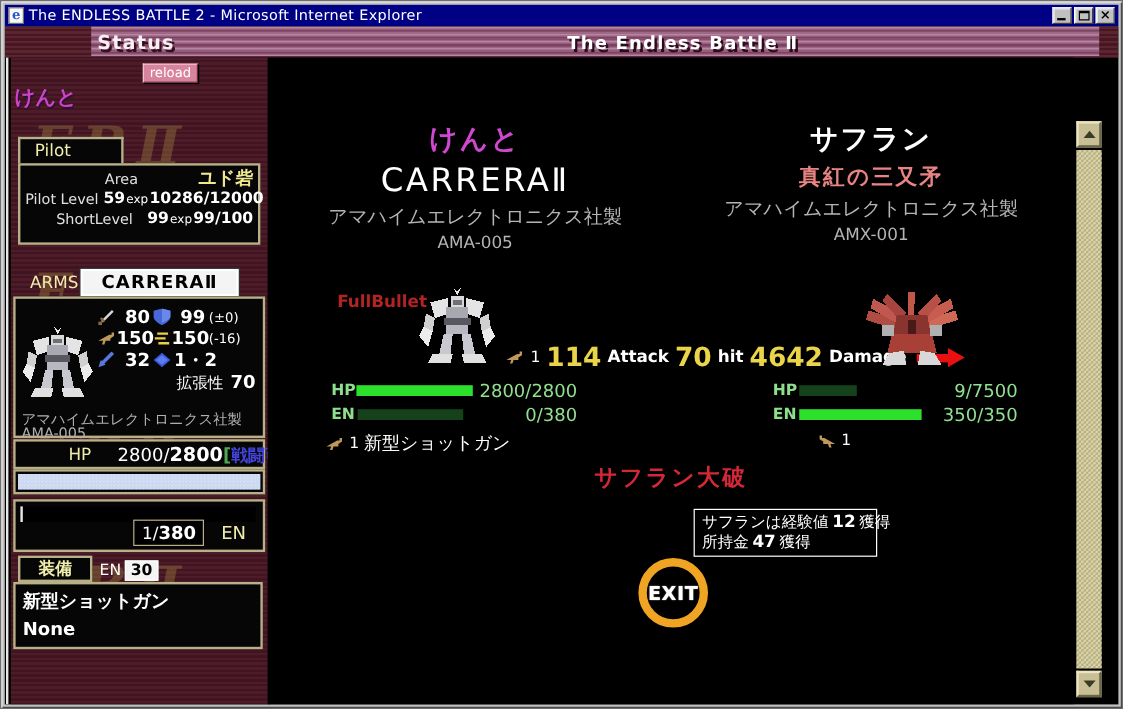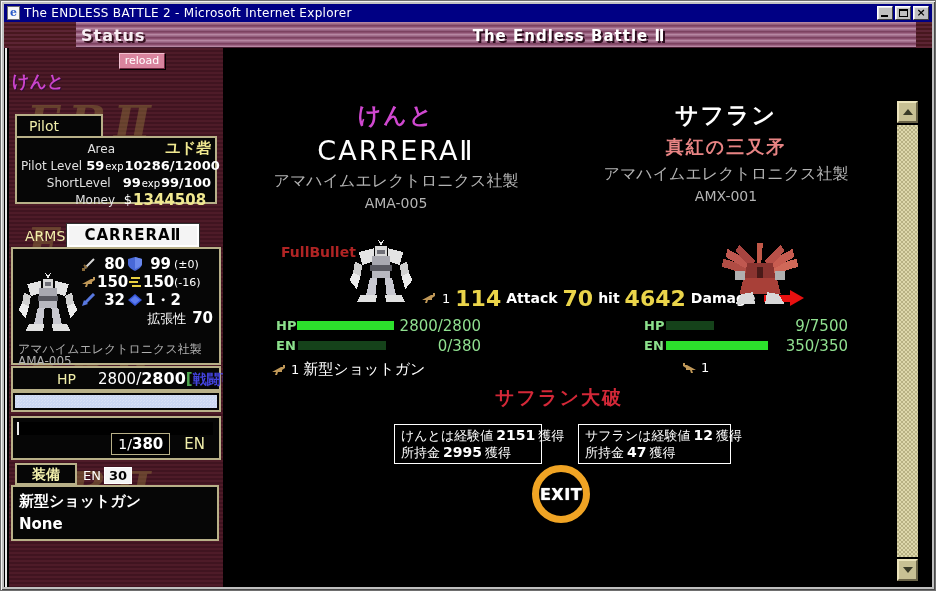--- a/index.html
+++ b/index.html
@@ -245,27 +245,20 @@
             <span class="p-exp">exp</span>
             <span class="p-num">10286/12000</span>
           </span>
         </div>
         <div class="p-row">
           <span class="p-label">ShortLevel</span>
           <span class="p-val">
             <span class="p-num sl-num">99</span>
             <span class="p-exp">exp</span>
             <span class="p-num">99/100</span>
-          </span>
-        </div>
-        <div class="p-row">
-          <span class="p-label">Money</span>
-          <span class="p-val" style="justify-content:center;">
-            <span class="p-dollar">$</span>
-            <span class="p-money">1344508</span>
           </span>
         </div>
       </div>
 
       <div class="arms-label">ARMS</div>
       <div class="arms-namebox">CARRERAⅡ</div>
       <div class="arms-panel tan-border">
         <div class="arms-sprite">
           <svg viewBox="0 0 36 36" shape-rendering="crispEdges">
             <polygon points="16,0 18,4 20,0 18,2" fill="#e8e8e8"></polygon>
@@ -501,24 +494,20 @@
         <span class="s-icon" style="width:14px;">
           <svg viewBox="0 0 16 14">
               <polygon points="15,9 6,4 4,4 4,2 2,2 2,5 5,7 5,9 9,9 10,12 12,12 11,9" fill="#c09858"></polygon>
             </svg>
         </span>
         <span class="weapon-count">1</span>
       </div>
 
       <div class="banner">サフラン大破</div>
 
-      <div class="result-box rb-1">
-        <div><span>けんとは経験値</span><b>2151</b><span>獲得</span></div>
-        <div><span>所持金</span><b>2995</b><span>獲得</span></div>
-      </div>
       <div class="result-box rb-2">
         <div><span>サフランは経験値</span><b>12</b><span>獲得</span></div>
         <div><span>所持金</span><b>47</b><span>獲得</span></div>
       </div>
 
       <div class="exit-btn">
         <span>EXIT</span>
       </div>
     </div>
 

